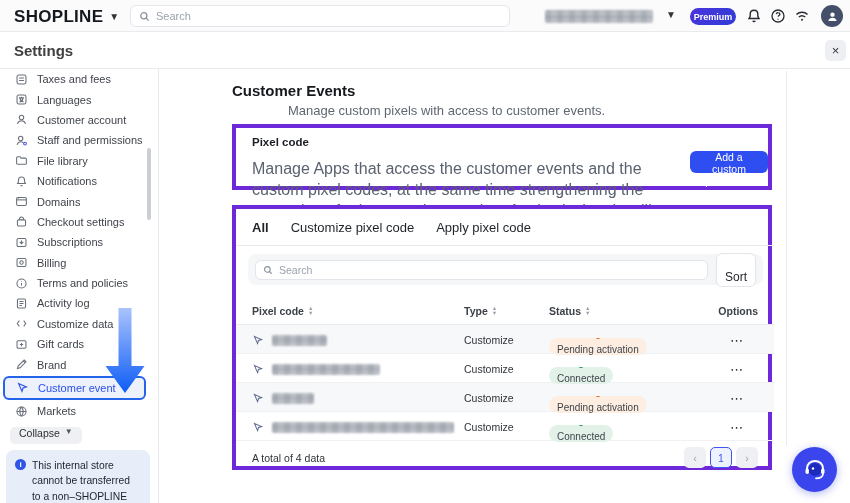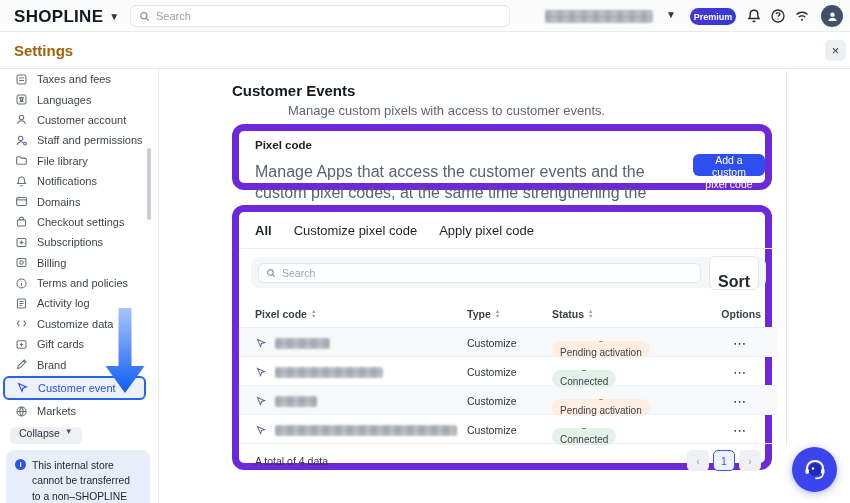--- a/index.html
+++ b/index.html
@@ -15,21 +15,21 @@
   .top-search .ph { font-size:11px; color:#9aa1ab; }
   .store-blur { position:absolute; left:545px; top:10px; width:108px; height:13px; border-radius:2px; }
   .redact { background:repeating-linear-gradient(90deg,#cfd2d7 0 6px,#e1e3e7 6px 12px),repeating-linear-gradient(0deg,#d6d8dc 0 4px,#c9ccd1 4px 8px); background-blend-mode:multiply; filter:blur(1.1px); border-radius:2px; display:inline-block; }
   .store-chev { position:absolute; left:666px; top:9px; font-size:10px; color:#30343a; }
   .premium { position:absolute; left:690px; top:8px; width:46px; height:17px; border-radius:9px; background:linear-gradient(135deg,#4a34dc,#2f3bd6); color:#fff; font-size:9px; font-weight:700; display:flex; align-items:center; justify-content:center; }
   .tb-icon { position:absolute; top:8px; width:16px; height:16px; color:#272b31; }
   .avatar { position:absolute; left:821px; top:5px; width:22px; height:22px; border-radius:50%; background:#44506a; display:flex; align-items:center; justify-content:center; }
 
   
   .settingsbar { position:absolute; left:0; top:32px; width:850px; height:37px; background:#fff; border-bottom:1px solid #e7e9ec; z-index:4; }
-  .settings-title { position:absolute; left:14px; top:10px; font-size:15px; font-weight:700; color:#a16207; }
+  .settings-title { position:absolute; left:14px; top:10px; font-size:15px; font-weight:700; color:#404040; }
   .close-btn { position:absolute; left:825px; top:8px; width:21px; height:21px; background:#edeff3; border-radius:5px; color:#33373d; font-size:13px; display:flex; align-items:center; justify-content:center; cursor:pointer; }
 
   
   .sidebar { position:absolute; left:0; top:69px; width:158px; height:434px; background:#fff; }
   .sidebar-divider { position:absolute; left:158px; top:69px; width:1px; height:434px; background:#e8eaed; }
   .nav { position:absolute; left:0; top:0; width:158px; }
   .nav-item { height:20.4px; display:flex; align-items:center; gap:9px; padding-left:15px; cursor:pointer; }
   .nav-item svg { flex:0 0 13px; }
   .nav-label { font-size:11px; color:#3f444b; white-space:nowrap; }
   .nav-item.active { height:24px; margin:1px 0 1px 3px; width:143px; padding-left:11px; background:#edf1fc; border:2.5px solid #2563eb; border-radius:6px; }
@@ -46,38 +46,38 @@
 
   
   .big-arrow { position:absolute; left:105px; top:308px; z-index:6; pointer-events:none; }
 
   
   .main { position:absolute; left:159px; top:69px; width:691px; height:434px; background:#fff; }
   .main-rail { position:absolute; left:627px; top:2px; width:1px; height:375px; background:#e9ebee; }
   .page-title { position:absolute; left:73px; top:13px; font-size:15px; font-weight:700; color:#15181d; }
   .page-sub { position:absolute; left:83px; top:34px; font-size:13px; color:#606772;padding-left:46px; }
 
-  .card { position:absolute; left:73px; width:540px; background:#fff; border:7px solid #6d28d9; border-radius:12px; }
+  .card { position:absolute; left:73px; width:540px; background:#fff; border:4px solid #6d28d9; border-radius:0; }
   .card1 { top:55px; height:66px; }
   .card1-title { position:absolute; left:16px; top:8px; font-size:11.5px; font-weight:700; color:#1b1f25; }
   .card1-desc { position:absolute; left:16px; top:30px; width:408px; font-size:16px; line-height:1.32; color:#5a6270; }
   .learn-more { color:#2e54f0; cursor:pointer; }
   .ext-icon { display:inline-block; vertical-align:-1px; }
   .add-btn { position:absolute; left:454px; top:23px; height:22px; padding:0 11px; background:#2e4ef2; border:none; border-radius:6px; color:#fff; font-size:10.5px; font-family:inherit; cursor:pointer; }
 
   .card2 { top:136px; height:265px; }
   .tabs { position:absolute; left:16px; top:11px; display:flex; gap:22px; }
   .tab { font-size:13px; color:#1f2329; padding-bottom:22px; cursor:pointer; position:relative;text-align:center; }
   .tab.active { font-weight:700; }
   .tab.active::after { content:""; position:absolute; left:0; right:0; bottom:0; height:2.5px; border-radius:2px; background:#3d56f0; }
   .tabs-rule { position:absolute; left:0; top:36px; width:538px; height:1px; background:#e9ebee; }
   .toolbar { position:absolute; left:12px; top:45px; width:515px; height:31px; background:#f4f6f8; border-radius:8px; display:flex; align-items:center; padding:0 7px; gap:8px; }
   .tbl-search { flex:1; height:20px; background:#fff; border:1px solid #e2e5ea; border-radius:6px; display:flex; align-items:center; padding:0 7px; gap:6px; }
   .tbl-search .ph { font-size:10.5px; color:#9aa1ab; }
-  .sort-btn { height:21px; padding:16px 8px; background:#fff; border:1px solid #e2e5ea; border-radius:6px; font-size:16px; font-weight:700; color:#24282e; font-family:inherit; cursor:pointer; }
+  .sort-btn { height:21px; padding:16px 8px; background:#fff; border:1px solid #e2e5ea; border-radius:6px; font-size:12px; font-weight:400; color:#24282e; font-family:inherit; cursor:pointer; }
 
   .thead, .trow { display:grid; grid-template-columns:212px 85px 152px 1fr; align-items:center; padding:0 16px; }
   .thead { position:absolute; left:0; top:88px; width:538px; height:28px; border-bottom:1px solid #e9ebee; }
   .th { font-size:10.5px; font-weight:700; color:#3c4147; display:flex; align-items:center; gap:4px; }
   .th.right, .c-opts { justify-self:end; text-align:right; }
   .sort-car { display:inline-flex; flex-direction:column; line-height:4.5px; font-size:5.5px; color:#9aa0a8; }
   .rows { position:absolute; left:0; top:116px; width:538px; }
   .trow { height:29px; border-bottom:1px solid #f0f1f4; }
   .trow:nth-child(odd) { background:#f7f8f9; }
   .c-pixel { display:flex; align-items:center; gap:8px; }

